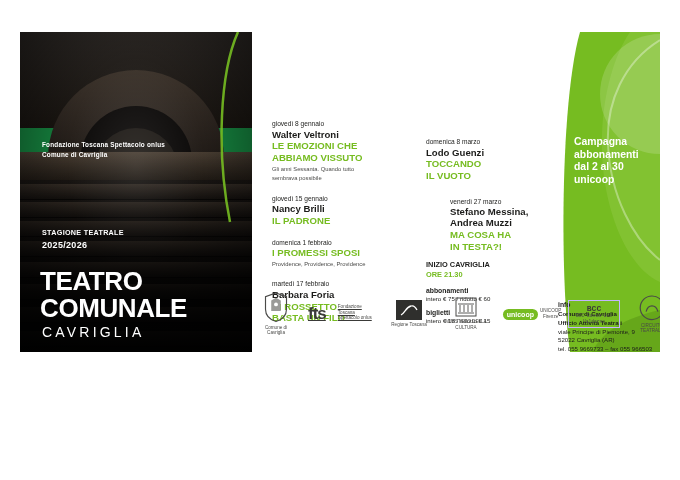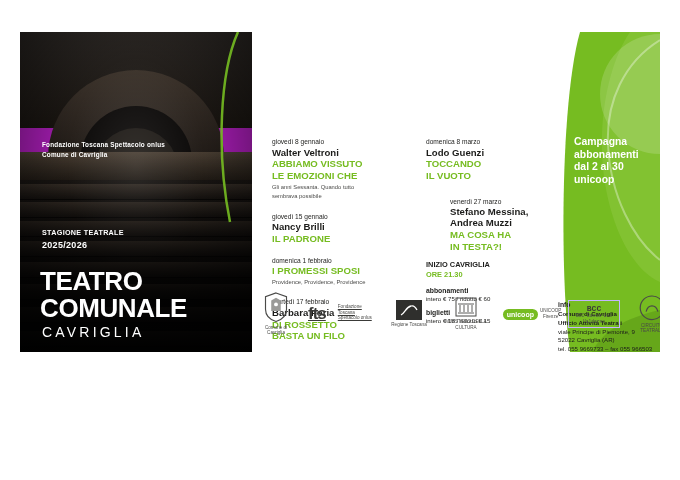--- a/index.html
+++ b/index.html
@@ -1,21 +1,21 @@
 <!DOCTYPE html>
 <html><head>
 <meta charset="utf-8">
 <style>
   html,body{margin:0;padding:0;background:#ffffff;}
   body{width:680px;height:480px;font-family:"Liberation Sans",sans-serif;-webkit-font-smoothing:antialiased;}
   .page{position:relative;width:680px;height:480px;background:#ffffff;overflow:hidden;}
   .poster{position:absolute;left:20px;top:32px;width:640px;height:320px;background:#ffffff;overflow:hidden;}
 
   
-  .photo{position:absolute;left:0;top:0;width:232px;height:320px;background:#a21caf;overflow:hidden;}
+  .photo{position:absolute;left:0;top:0;width:232px;height:320px;background:#15803d;overflow:hidden;}
   .photo .ceil{position:absolute;left:0;top:0;width:232px;height:96px;background:
      linear-gradient(180deg,#2a2623 0%,#17130f 100%);}
   .photo .arch{position:absolute;left:28px;top:38px;width:176px;height:104px;border-radius:88px 88px 0 0;
      background:linear-gradient(180deg,#3c332b 0%,#1a1512 100%);}
   .photo .stage{position:absolute;left:60px;top:74px;width:112px;height:66px;background:#0b0908;border-radius:56px 56px 0 0;}
   .photo .stage:after{content:"";position:absolute;left:14px;top:22px;width:84px;height:44px;background:#1d1915;border-radius:42px 42px 0 0;}
   .photo .balc{position:absolute;left:0;top:120px;width:232px;height:30px;background:linear-gradient(180deg,#463b30,#221c16);}
   .photo .seatsarea{position:absolute;left:0;top:148px;width:232px;height:172px;background:linear-gradient(180deg,#1b1714 0%,#0d0b09 100%);}
   .photo .row{position:absolute;left:-12px;height:15px;background:linear-gradient(180deg,#3a3129,#191512);border-radius:7px;box-shadow:0 1px 0 #0a0807;}
   .photo .vig{position:absolute;left:0;top:0;width:232px;height:320px;
@@ -100,26 +100,26 @@
       <path d="M250,0 L250,250 C215,235 190,170 192,105 C193,60 205,22 220,0 Z" fill="#8cc63f" opacity="0.55"></path>
       <circle cx="250" cy="62" r="60" fill="#ffffff" opacity="0.16"></circle>
       <path d="M250,8 C214,30 196,70 198,112 C200,164 224,208 250,228" stroke="#ffffff" stroke-opacity="0.35" stroke-width="2" fill="none"></path>
       <path d="M250,278 C214,286 192,300 182,320 L250,320 Z" fill="#5f9e18" opacity="0.7"></path>
     </svg>
     <svg style="position:absolute;left:200px;top:0;width:72px;height:320px;" viewBox="0 0 72 320" preserveAspectRatio="none">
       <path d="M72,0 C40,50 30,150 52,240 C60,275 66,300 72,320 L72,0 Z" fill="#76bc21" opacity="0.0"></path>
       <path d="M18,0 C0,40 -4,120 10,190" stroke="#76bc21" stroke-width="2.5" fill="none" opacity="0.9"></path>
     </svg>
 
-    <div class="col" style="left:252px;top:106px;width:125px;">
+    <div class="col" style="left:252px;top:88px;width:125px;">
       <div class="ev">
         <div class="date">giovedì 8 gennaio</div>
         <div class="who">Walter Veltroni</div>
+        <div class="show">LE EMOZIONI CHE</div>
         <div class="show">ABBIAMO VISSUTO</div>
-        <div class="show">LE EMOZIONI CHE</div>
         <div class="sub">Gli anni Sessanta. Quando tutto</div>
         <div class="sub">sembrava possibile</div>
       </div>
       <div class="ev">
         <div class="date">giovedì 15 gennaio</div>
         <div class="who">Nancy Brilli</div>
         <div class="show">IL PADRONE</div>
       </div>
       <div class="ev">
         <div class="date">domenica 1 febbraio</div>

